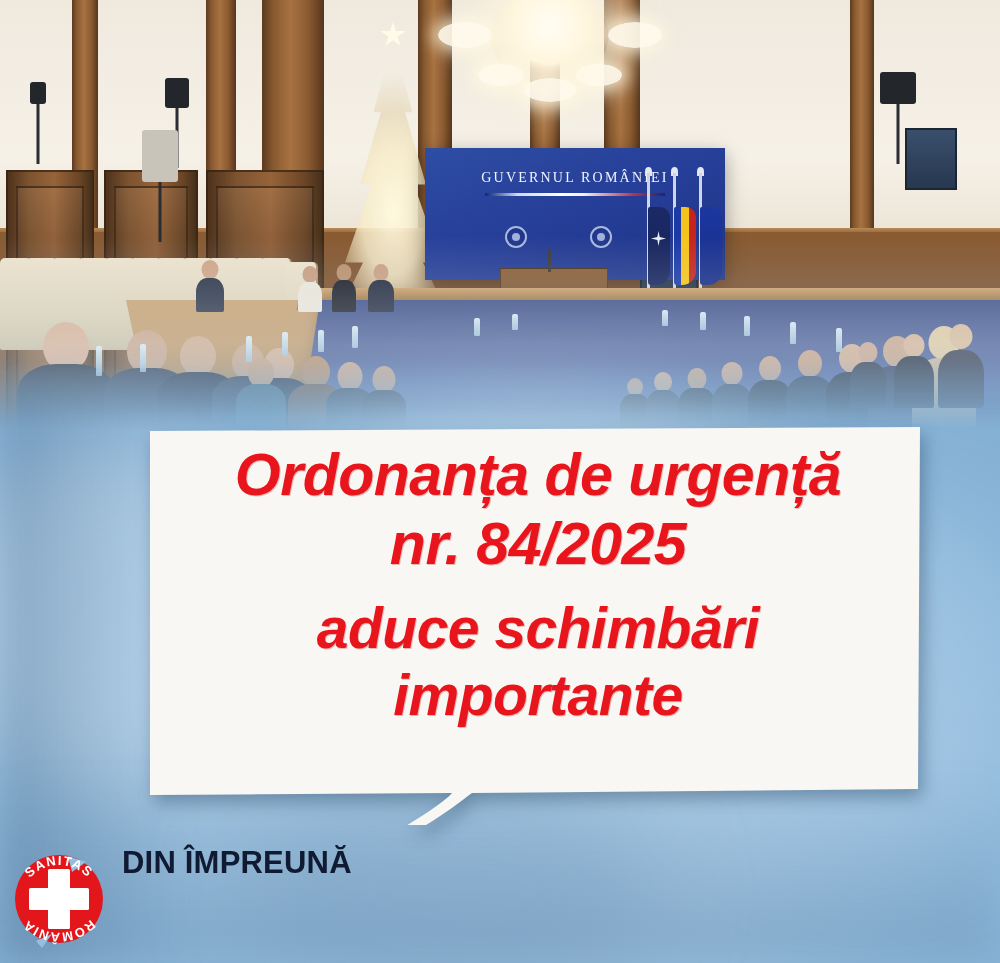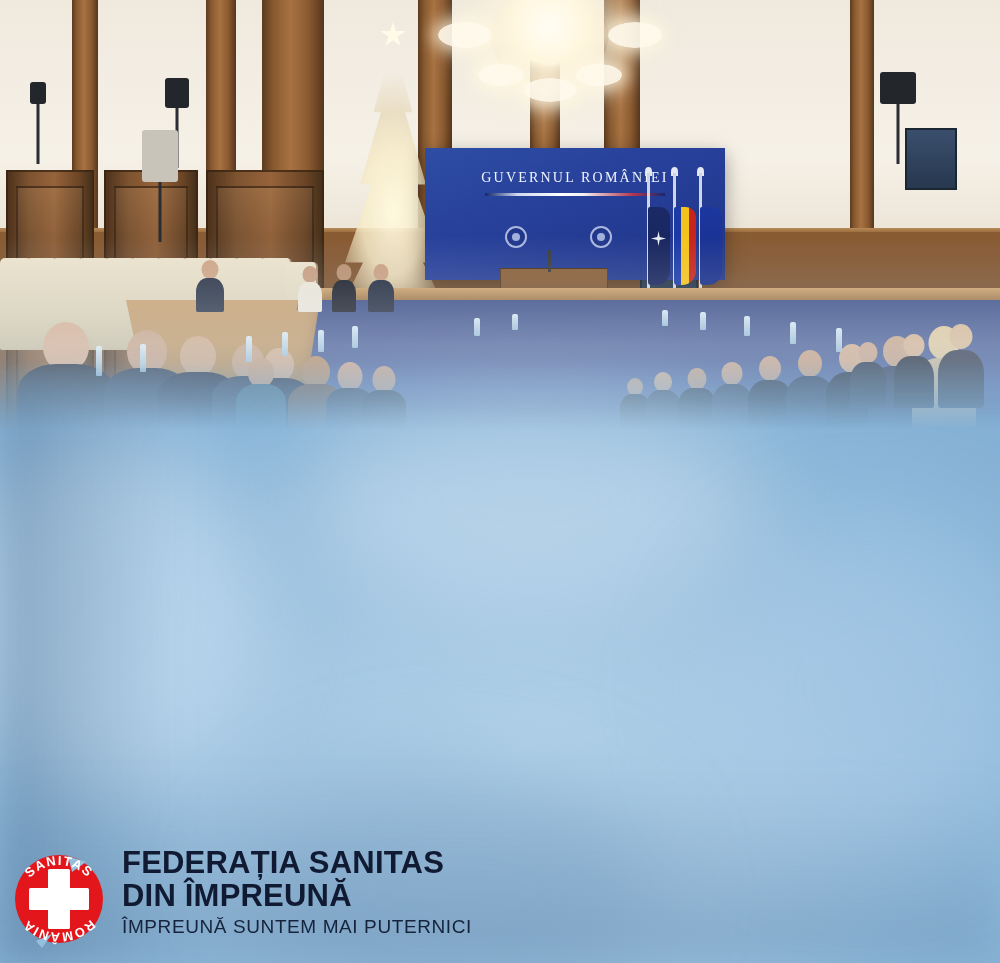--- a/index.html
+++ b/index.html
@@ -416,20 +416,35 @@
     </div>
   </div>
 
   <div class="blob b1"></div>
   <div class="blob b4"></div>
   <div class="blob b3"></div>
   <div class="blob b2"></div>
   <div class="shade-l"></div>
   <div class="shade-b"></div>
 
+  <div id="bubble-wrap">
+    <svg id="bubble-svg" viewBox="0 0 830 420">
+      <path d="M30,26 L800,22 L798,384 L352,388
+               C 330,404 300,430 236,452
+               C 290,418 322,400 332,388
+               L30,390 Z" fill="#f8f7f4"></path>
+    </svg>
+    <div id="bubble-text">
+      <span class="l1">Ordonanța de urgență</span><br>
+      <span class="l2">nr. 84/2025</span>
+      <span class="gap"></span>
+      <span class="l3">aduce schimbări</span><br>
+      <span class="l4">importante</span>
+    </div>
+  </div>
 
   <div id="footer">
 
     <div id="logo">
       <svg viewBox="0 0 106 106">
         <defs>
           <path id="arcTop" d="M 14,58 A 39,39 0 0 1 92,58" fill="none"></path>
           <path id="arcBot" d="M 96,52 A 44,44 0 0 1 10,52" fill="none"></path>
         </defs>
 
@@ -446,19 +461,17 @@
         <text font-family="'Liberation Sans', sans-serif" font-size="13" font-weight="bold" fill="#ffffff" letter-spacing="1.4">
           <textPath href="#arcTop" startOffset="50%" text-anchor="middle" id="logoTop">SANITAS</textPath>
         </text>
         <text font-family="'Liberation Sans', sans-serif" font-size="13" font-weight="bold" fill="#ffffff" letter-spacing="1.2">
           <textPath href="#arcBot" startOffset="50%" text-anchor="middle" id="logoBot">ROMÂNIA</textPath>
         </text>
       </svg>
     </div>
 
     <div id="fed-text">
-      <div class="fl1">FEDERAȚIA SANITAS</div>
       <div class="fl2">DIN ÎMPREUNĂ</div>
-      <div class="fl3">ÎMPREUNĂ SUNTEM MAI PUTERNICI</div>
     </div>
   </div>
 
 </div>
 
 </body></html>

